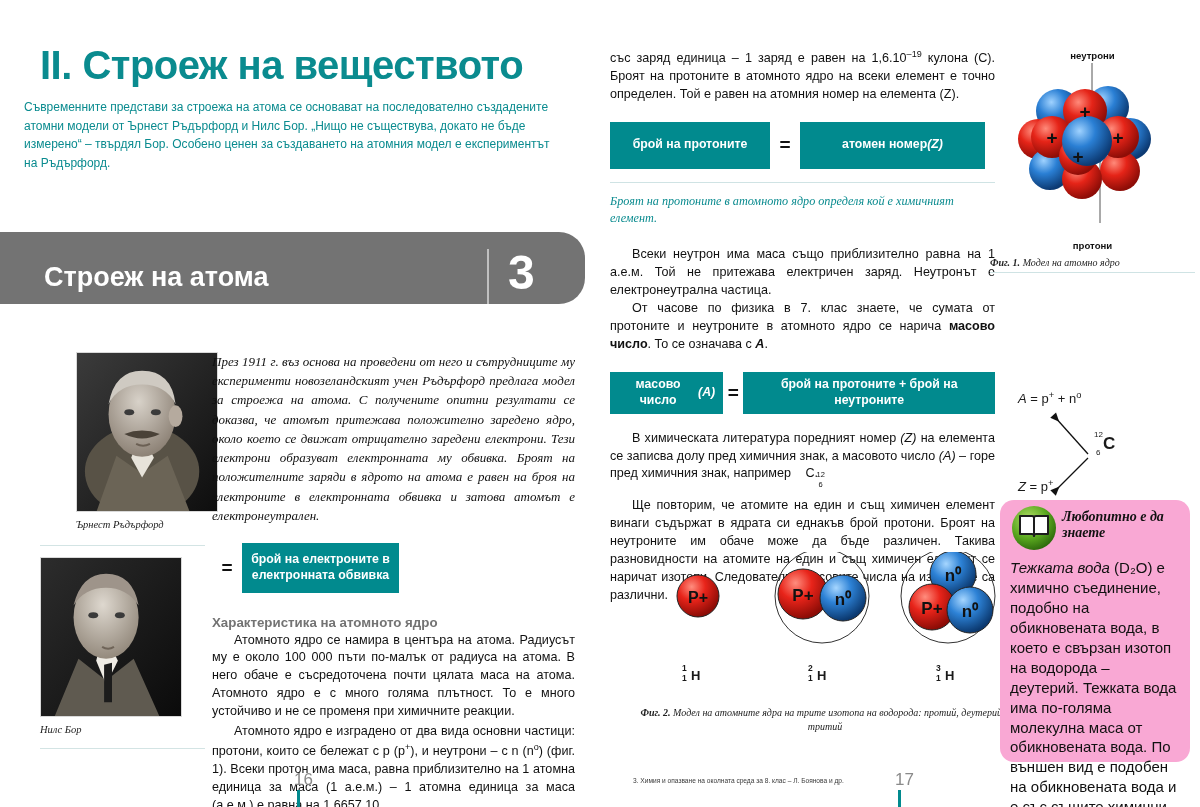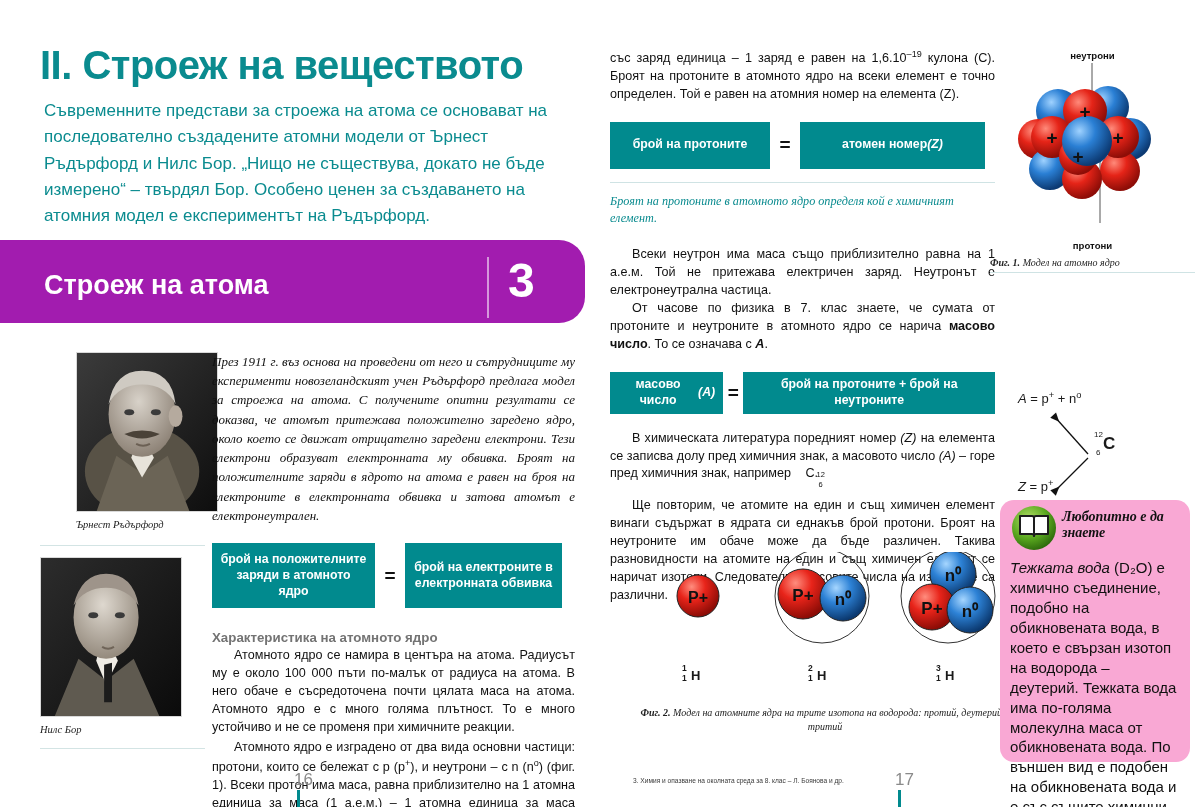--- a/index.html
+++ b/index.html
@@ -16,27 +16,27 @@
 
   
   .left-page { position:absolute; left:0; top:0; width:600px; height:807px; }
 
   .chapter-title{
     position:absolute; left:40px; top:44px; width:530px;
     font-size:40px; font-weight:bold; color:#0a8b8f;
     letter-spacing:-0.5px; line-height:1.05;
   }
   .chapter-intro{
-    position:absolute; left:44px; top:98px; width:540px;
-    font-size:17px; line-height:1.55; color:#0a8b8f;
+    position:absolute; left:24px; top:98px; width:540px;
+    font-size:12px; line-height:1.55; color:#0a8b8f;
   }
 
   .title-band{
-    position:absolute; left:0; top:240px; width:585px; height:83px;
-    background:#a21caf;
+    position:absolute; left:0; top:232px; width:585px; height:72px;
+    background:#737373;
     border-top-right-radius:26px; border-bottom-right-radius:26px;
   }
   .title-band .band-title{
     position:absolute; left:44px; top:30px;
     font-size:27px; font-weight:bold; color:#ffffff;
   }
   .title-band .band-sep{
     position:absolute; left:487px; top:17px; width:1.5px; height:61px;
     background:rgba(255,255,255,.55);
   }
@@ -238,21 +238,20 @@
         </svg>
       </div>
       <div class="portrait-caption">Нилс Бор</div>
     </div>
     <div class="portrait-rule r2"></div>
 
     <div class="lc-body">
       <div class="italic-para">През 1911 г. въз основа на проведени от него и сътрудниците му експерименти новозеландският учен Ръдърфорд предлага модел за строежа на атома. С получените опитни резултати се доказва, че атомът притежава положително заредено ядро, около което се движат отрицателно заредени електрони. Тези електрони образуват електронната му обвивка. Броят на положителните заряди в ядрото на атома е равен на броя на електроните в електронната обвивка и затова атомът е електронеутрален.</div>
 
       <div class="eqbox-row">
-        <div class="eqbox" style="width:163px;">брой на положителните заряди в атомното ядро</div>
         <div class="eq-sign">=</div>
         <div class="eqbox" style="width:157px;">брой на електроните в електронната обвивка</div>
       </div>
 
       <div class="sec-head">Характеристика на атомното ядро</div>
       <div class="body-para">Атомното ядро се намира в центъра на атома. Радиусът му е около 100 000 пъти по-малък от радиуса на атома. В него обаче е съсредоточена почти цялата маса на атома. Атомното ядро е с много голяма плътност. То е много устойчиво и не се променя при химичните реакции.</div>
       <div class="body-para"><span>Атомното ядро е изградено от два вида основни частици: протони, които се бележат с p (p</span><sup class="sm">+</sup><span>), и неутрони – с n (n</span><sup class="sm">o</sup><span>) (фиг. 1). Всеки протон има маса, равна приблизително на 1 атомна единица за маса (1 а.е.м.) – 1 атомна единица за маса (а.е.м.) е равна на 1,6657.10</span></div>
     </div>
   </div>
 

